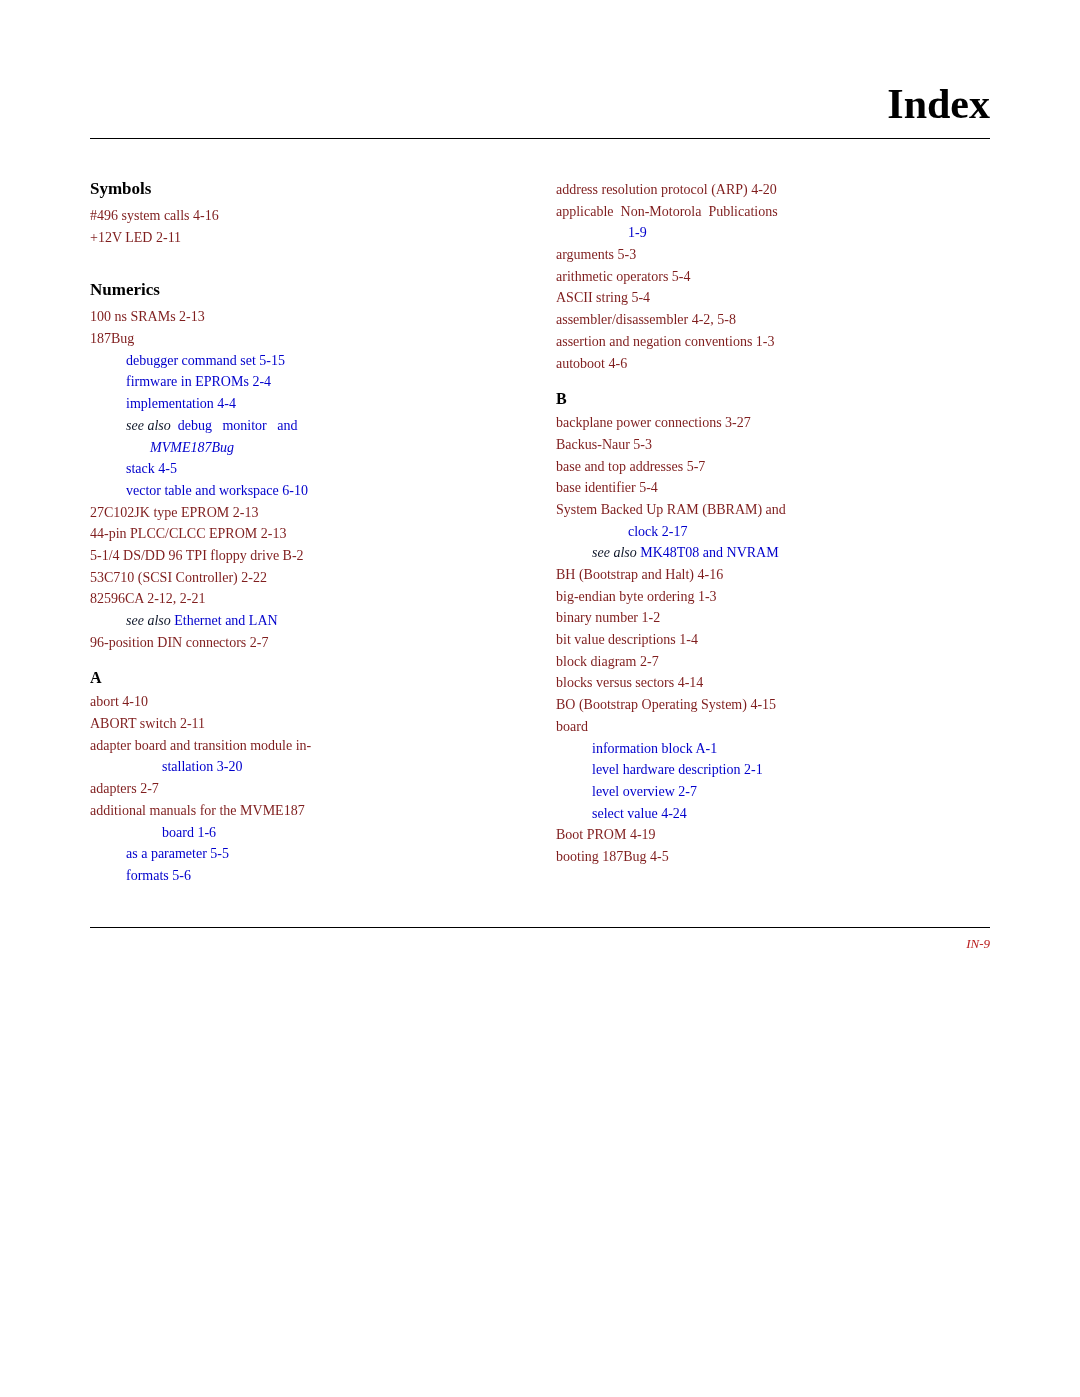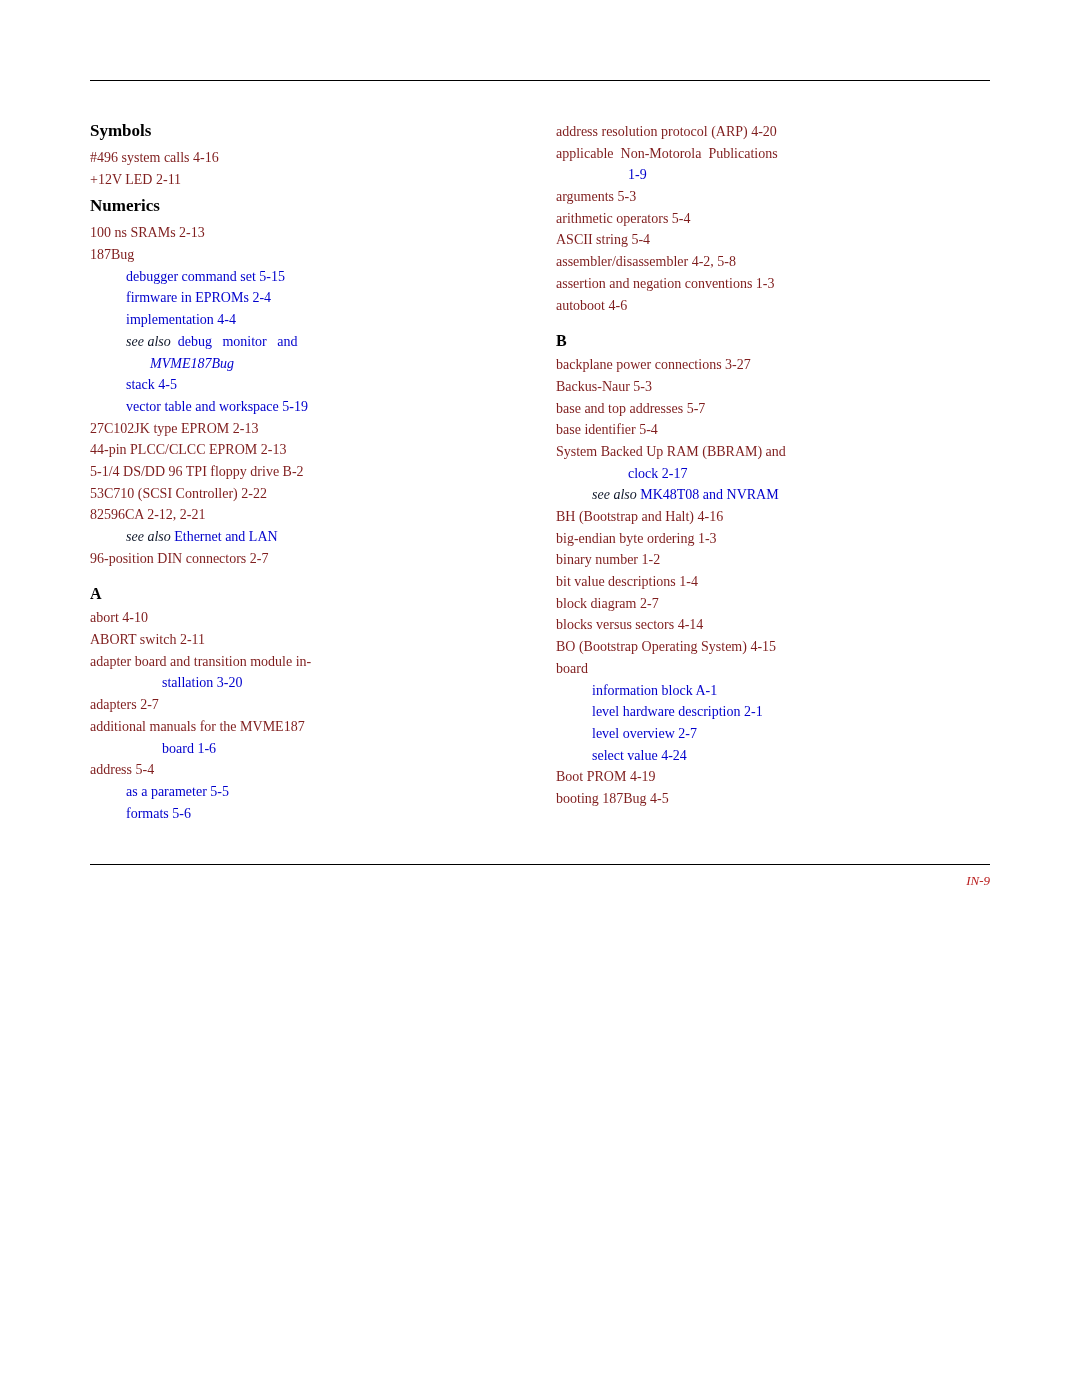--- a/index.html
+++ b/index.html
@@ -36,21 +36,21 @@
       margin-top: 0;
     }
     .col {
       flex: 1;
     }
     .section-heading {
       font-size: 17px;
       font-weight: bold;
       color: #000;
       margin-bottom: 6px;
-      margin-top: 6px;
+      margin-top: 32px;
     }
     .section-heading:first-child {
       margin-top: 0;
     }
     .entry {
       line-height: 1.55;
       color: #7f1d1d;
     }
     .entry-indent {
       padding-left: 36px;
@@ -84,57 +84,59 @@
       text-align: right;
       font-style: italic;
       font-size: 13px;
       color: #b91c1c;
     }
   </style>
 </head>
 <body>
 
 <div class="page">
+  <div class="title-section">
+    <span class="page-title">Index</span>
+  </div>
   <hr class="top-rule">
 
   <div class="two-col">
 
     <div class="col">
 
       <div class="section-heading">Symbols</div>
       <div class="entry">#496 system calls 4-16</div>
       <div class="entry">+12V LED 2-11</div>
 
       <div class="section-heading">Numerics</div>
       <div class="entry">100 ns SRAMs 2-13</div>
       <div class="entry">187Bug</div>
       <div class="entry-indent">debugger command set 5-15</div>
       <div class="entry-indent">firmware in EPROMs 2-4</div>
       <div class="entry-indent">implementation 4-4</div>
       <div class="entry-indent"><span class="see-also">see also</span>&nbsp; debug &nbsp; monitor &nbsp; and</div>
       <div class="entry-indent2">MVME187Bug</div>
       <div class="entry-indent">stack 4-5</div>
-      <div class="entry-indent">vector table and workspace 5-19</div>
+      <div class="entry-indent">vector table and workspace 6-10</div>
       <div class="entry">27C102JK type EPROM 2-13</div>
       <div class="entry">44-pin PLCC/CLCC EPROM 2-13</div>
       <div class="entry">5-1/4 DS/DD 96 TPI floppy drive B-2</div>
       <div class="entry">53C710 (SCSI Controller) 2-22</div>
       <div class="entry">82596CA 2-12, 2-21</div>
       <div class="entry-indent"><span class="see-also">see also</span> Ethernet and LAN</div>
       <div class="entry">96-position DIN connectors 2-7</div>
 
       <div class="bold-heading">A</div>
       <div class="entry">abort 4-10</div>
       <div class="entry">ABORT switch 2-11</div>
       <div class="entry">adapter board and transition module in-</div>
       <div class="entry-indent2" style="padding-left:72px; text-indent:0; font-style:normal;">stallation 3-20</div>
       <div class="entry">adapters 2-7</div>
       <div class="entry">additional manuals for the MVME187</div>
       <div class="entry-indent2" style="padding-left:72px; text-indent:0; font-style:normal;">board 1-6</div>
-      <div class="entry">address 5-4</div>
       <div class="entry-indent">as a parameter 5-5</div>
       <div class="entry-indent">formats 5-6</div>
     </div>
 
     <div class="col">
 
       <div class="entry">address resolution protocol (ARP) 4-20</div>
       <div class="entry">applicable &nbsp;Non-Motorola &nbsp;Publications</div>
       <div class="entry-indent2" style="padding-left:72px; text-indent:0; font-style:normal;">1-9</div>
       <div class="entry">arguments 5-3</div>

